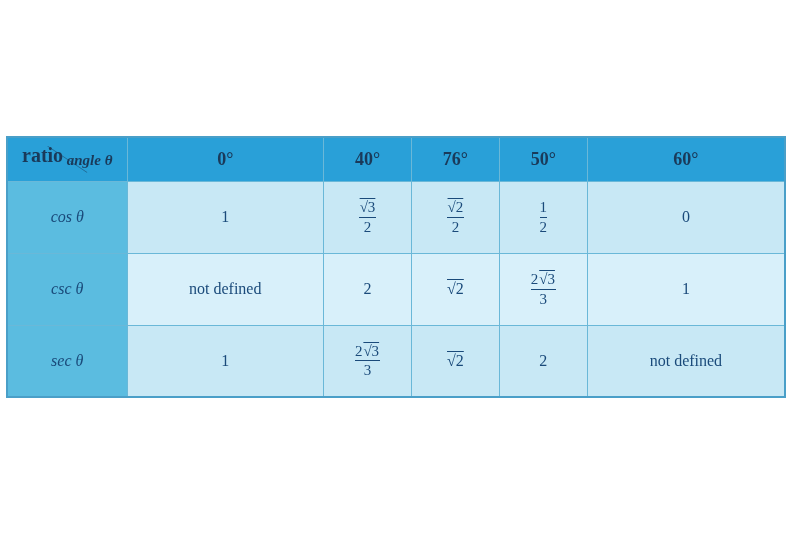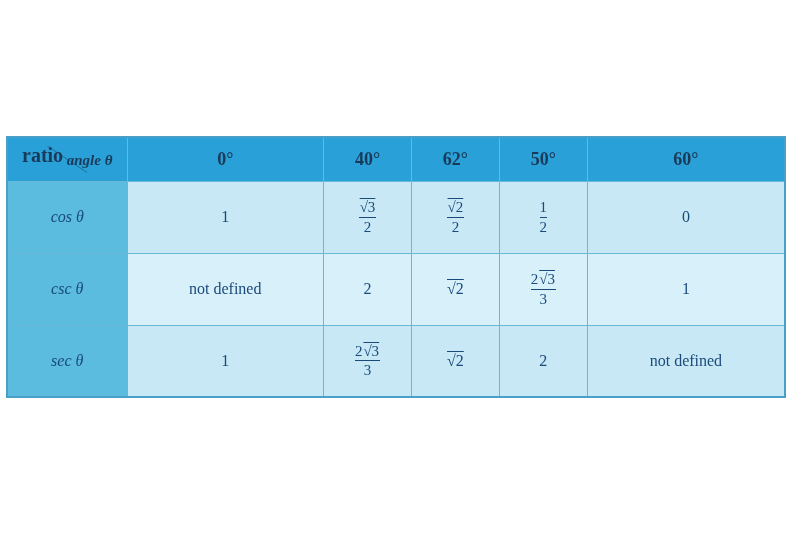--- a/index.html
+++ b/index.html
@@ -126,21 +126,21 @@
       <div class="corner-inner">
         <svg class="corner-line" viewBox="0 0 120 80" xmlns="http://www.w3.org/2000/svg">
           <line x1="0" y1="0" x2="120" y2="80" stroke="#1a3a5a" stroke-width="1.5"></line>
         </svg>
         <span class="corner-angle">angle <i>θ</i></span>
         <span class="corner-ratio">ratio</span>
       </div>
     </td>
     <td>0°</td>
     <td>40°</td>
-    <td>62°</td>
+    <td>76°</td>
     <td>50°</td>
     <td>60°</td>
   </tr>
 
 
   <tr class="data-row">
     <td class="func-cell">cos <i>θ</i></td>
     <td>1</td>
     <td>
       <span class="frac">

